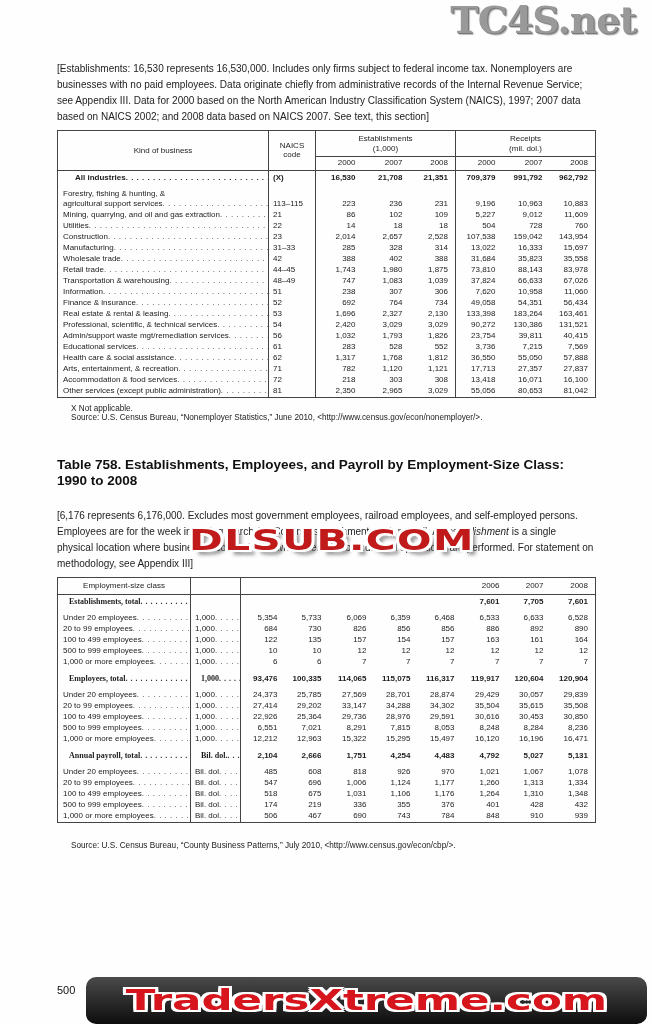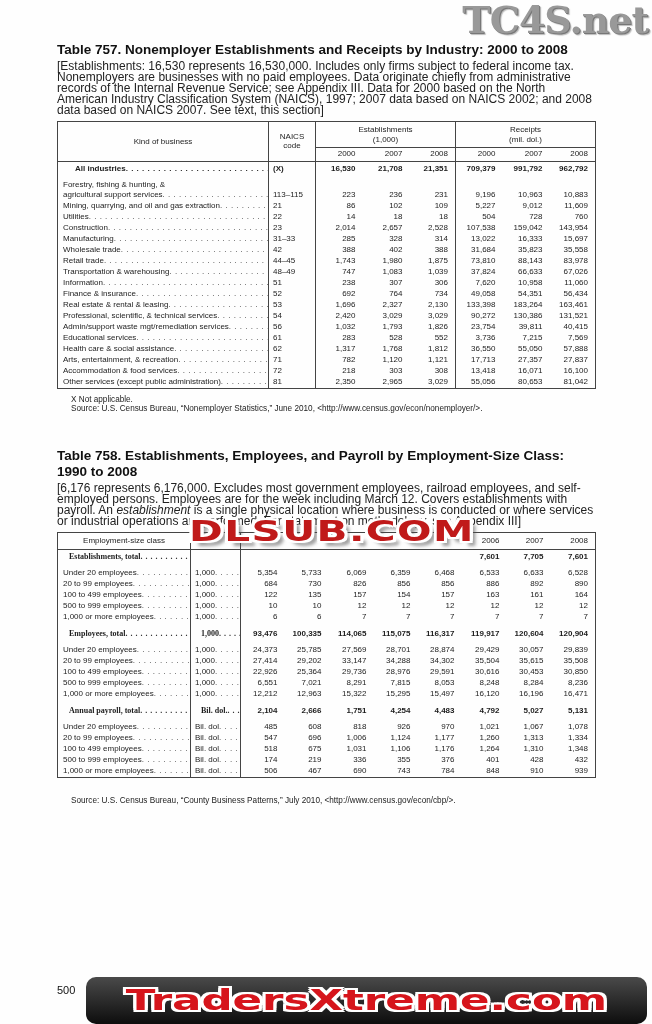--- a/index.html
+++ b/index.html
@@ -5,21 +5,21 @@
   * { margin:0; padding:0; box-sizing:border-box; }
   html,body { background:#ffffff; }
   .page {
     position:relative; width:652px; height:1024px; background:#fefefe;
     font-family:"Liberation Sans", sans-serif; color:#1b1b1b; overflow:hidden;
   }
   .content { position:absolute; left:57px; top:0; width:538px; }
 
   
   .tbl-title { font-size:13.5px; line-height:16px; font-weight:bold; color:#111; }
-  .tbl-note  { margin-top:3px; font-size:12px; line-height:11px; color:#222; }
+  .tbl-note  { margin-top:19px; font-size:10px; line-height:16px; color:#222; }
   .tbl-note i { font-style:italic; }
   .footnote  { margin-left:14px; font-size:8.2px; line-height:9.8px; color:#222; }
 
   
   .stat-table {
     margin-top:5px; width:538px; table-layout:fixed; border-collapse:collapse;
     border:1px solid #444; font-size:8px; line-height:10px; color:#1c1c1c;
   }
   .stat-table thead th {
     font-weight:normal; font-size:8px; line-height:9.5px; padding:3px 2px;
@@ -45,21 +45,21 @@
   .stub-line { display:flex; align-items:flex-end; white-space:nowrap; overflow:hidden; }
   .stub-line .lbl { white-space:nowrap; }
   .dots { flex:1; min-width:6px; overflow:hidden; white-space:nowrap; letter-spacing:.5px; color:#2a2a2a; }
   .dots::before { content:" . . . . . . . . . . . . . . . . . . . . . . . . . . . . . . . . . . . . . . . . . . . . . . . . . . . . . . . . . . . ."; }
 
   .block758 { margin-top:34px; position:relative; }
   .src-line { margin-top:18px; }
 
   
   .wm-top {
-    position:absolute; top:0px; right:4px; z-index:6;
+    position:absolute; top:0px; right:16px; z-index:6;
     font-family:"DejaVu Serif", serif; font-weight:bold; font-size:38px; line-height:40px;
     color:#999999; letter-spacing:-1px;
     text-shadow:1px 1px 0 #777777, 2px 2px 1px rgba(90,90,90,.4);
   }
   .wm-mid {
     position:absolute; top:68px; left:132px; z-index:6;
     font-family:"DejaVu Sans", sans-serif; font-weight:bold; font-size:28px; line-height:32px;
     color:#c01a1a; letter-spacing:1px; transform:scaleX(1.45); transform-origin:left center;
     text-shadow:
       -2px -2px 0 #fff,-2px 0 0 #fff,-2px 2px 0 #fff,
@@ -89,21 +89,20 @@
 </head>
 <body>
 
 <div class="page">
 
   <div class="wm-top">TC4S.net</div>
 
   <div class="content">
 
     <section class="tbl-block" style="padding-top:42px;">
-      <h2 class="tbl-title">Table 757. Nonemployer Establishments and Receipts by Industry: 2000 to 2008</h2>
       <p class="tbl-note">[Establishments: 16,530 represents 16,530,000. Includes only firms subject to federal income tax. Nonemployers are businesses with no paid employees. Data originate chiefly from administrative records of the Internal Revenue Service; see Appendix III. Data for 2000 based on the North American Industry Classification System (NAICS), 1997; 2007 data based on NAICS 2002; and 2008 data based on NAICS 2007. See text, this section]</p>
 
       <table id="t757" class="stat-table">
         <colgroup>
           <col style="width:211px">
             <col style="width:47px">
           <col style="width:47px">
             <col style="width:47px">
             <col style="width:46px">
           <col style="width:47px">

